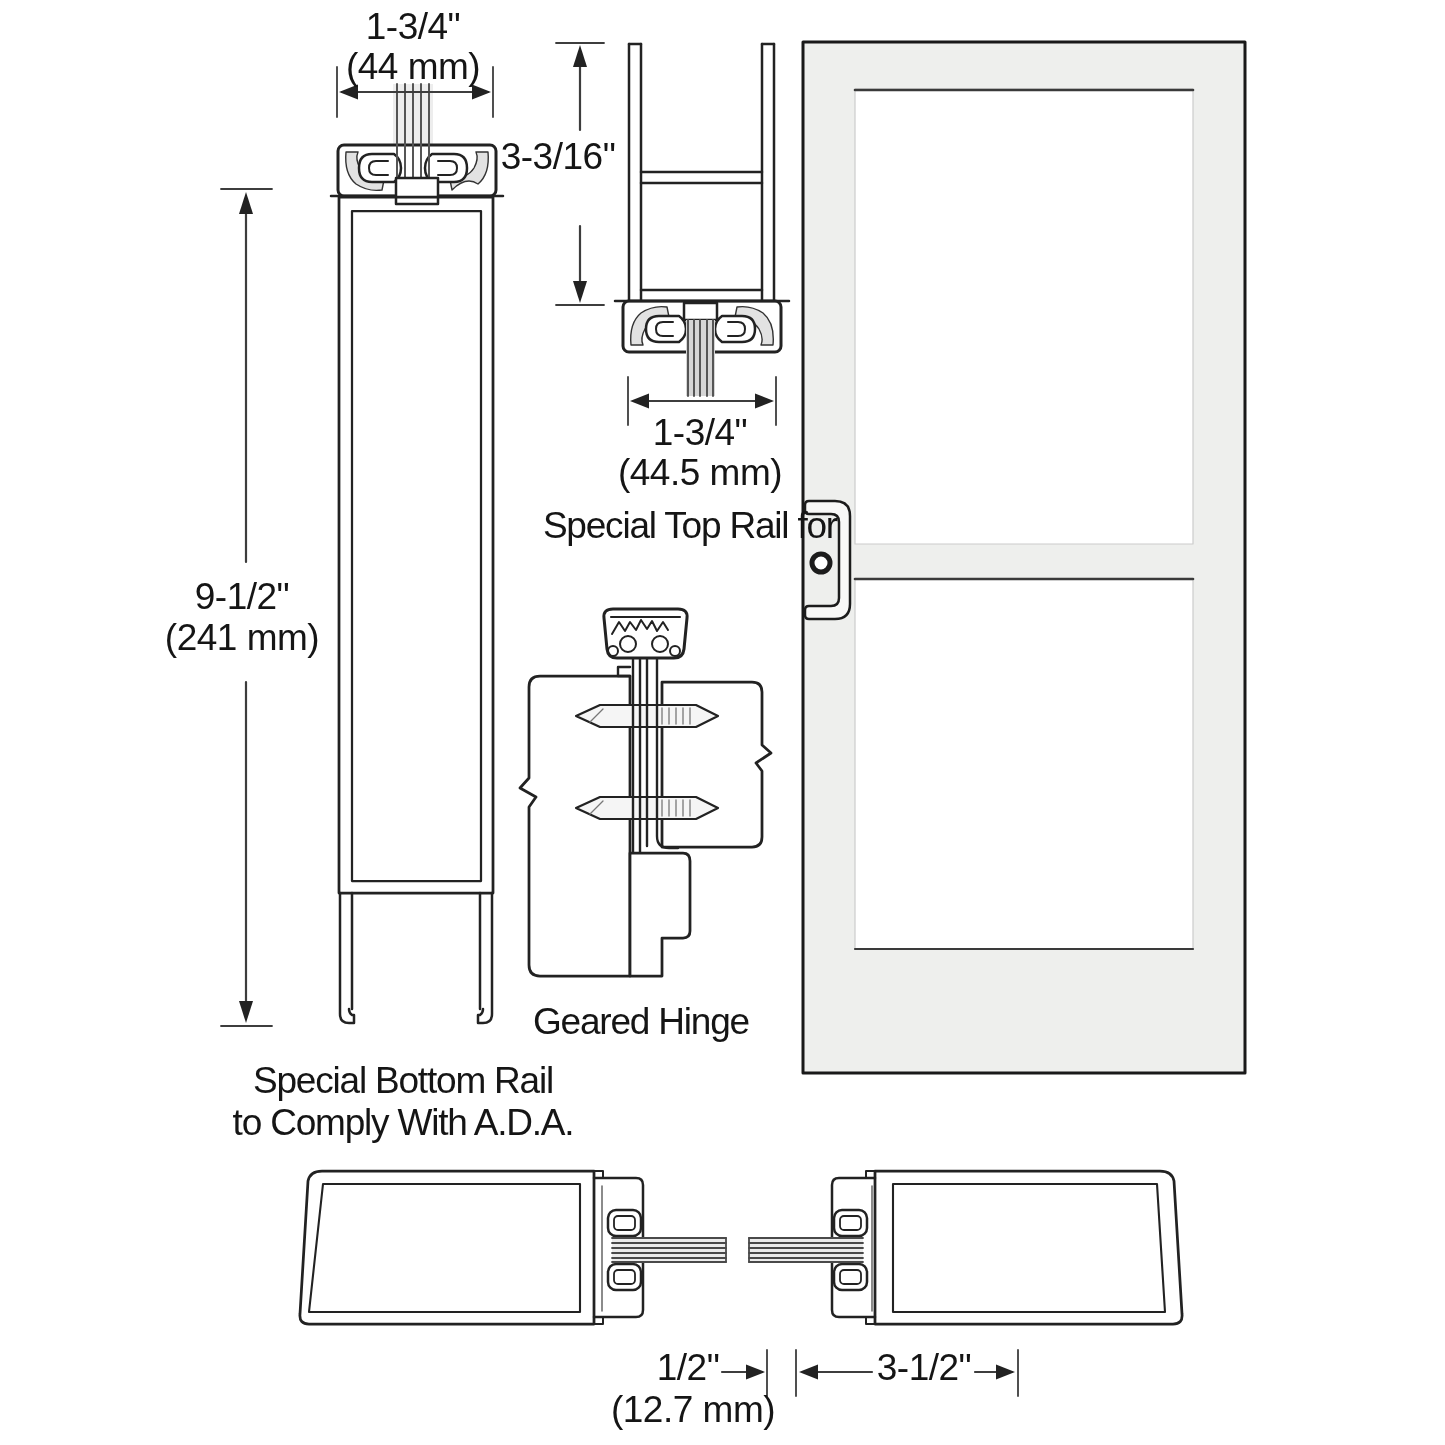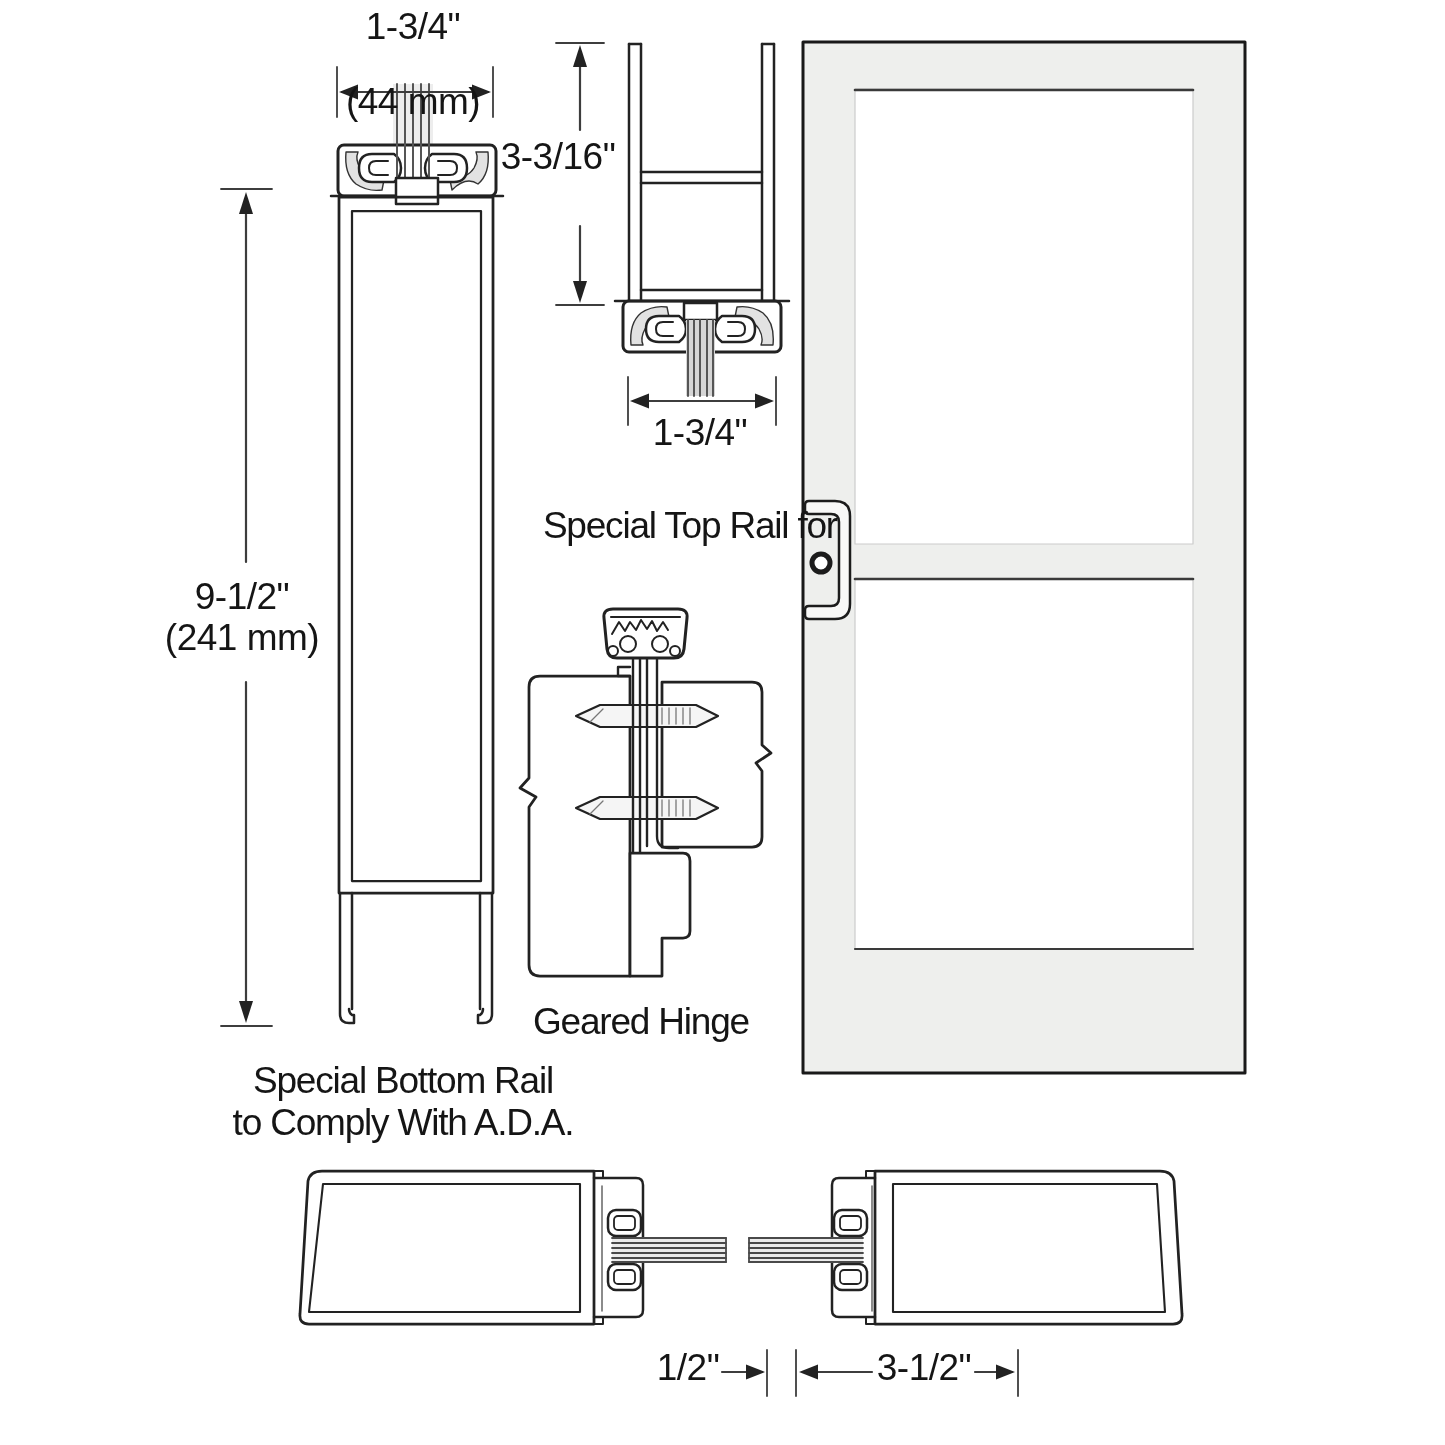--- a/index.html
+++ b/index.html
@@ -188,33 +188,35 @@
     </g>
     <g stroke="#3d3d3d" stroke-width="1.8">
       <path d="M1018,1350 V1396"></path>
       <path d="M816,1372 H872 M975,1372 H1012" stroke-width="2.2"></path>
       <polygon points="799,1372 818,1364.5 818,1379.5" fill="#222" stroke="none"></polygon>
       <polygon points="1015,1372 996,1364.5 996,1379.5" fill="#222" stroke="none"></polygon>
     </g>
   </svg>
 
   <div class="lbl dim" style="left:283px;top:6px;">1-3/4"</div>
-  <div class="lbl dim" style="left:283px;top:46px;margin-top:35px;">(44 mm)</div>
+  <div class="lbl dim" style="left:283px;top:46px;">(44 mm)</div>
 
   <div class="lbl dim" style="left:112px;top:576px;">9-1/2"</div>
   <div class="lbl dim" style="left:112px;top:617px;">(241 mm)</div>
 
   <div class="lbl dim" style="left:428px;top:136px;">3-3/16"</div>
 
   <div class="lbl dim" style="left:570px;top:412px;">1-3/4"</div>
+  <div class="lbl dim" style="left:570px;top:452px;">(44.5 mm)</div>
 
   <div class="lbl cap" style="left:437px;top:505px;text-align:right;">Special Top Rail for</div>
 
   <div class="lbl cap" style="left:441px;top:1001px;">Geared Hinge</div>
 
   <div class="lbl cap" style="left:203px;top:1060px;">Special Bottom Rail</div>
   <div class="lbl cap" style="left:203px;top:1102px;text-align:center;">to Comply With A.D.A.</div>
 
   <div class="lbl dim" style="left:558px;top:1347px;">1/2"</div>
+  <div class="lbl dim" style="left:563px;top:1389px;">(12.7 mm)</div>
 
   <div class="lbl dim" style="left:794px;top:1347px;">3-1/2"</div>
 
 </div>
 
 </body></html>

